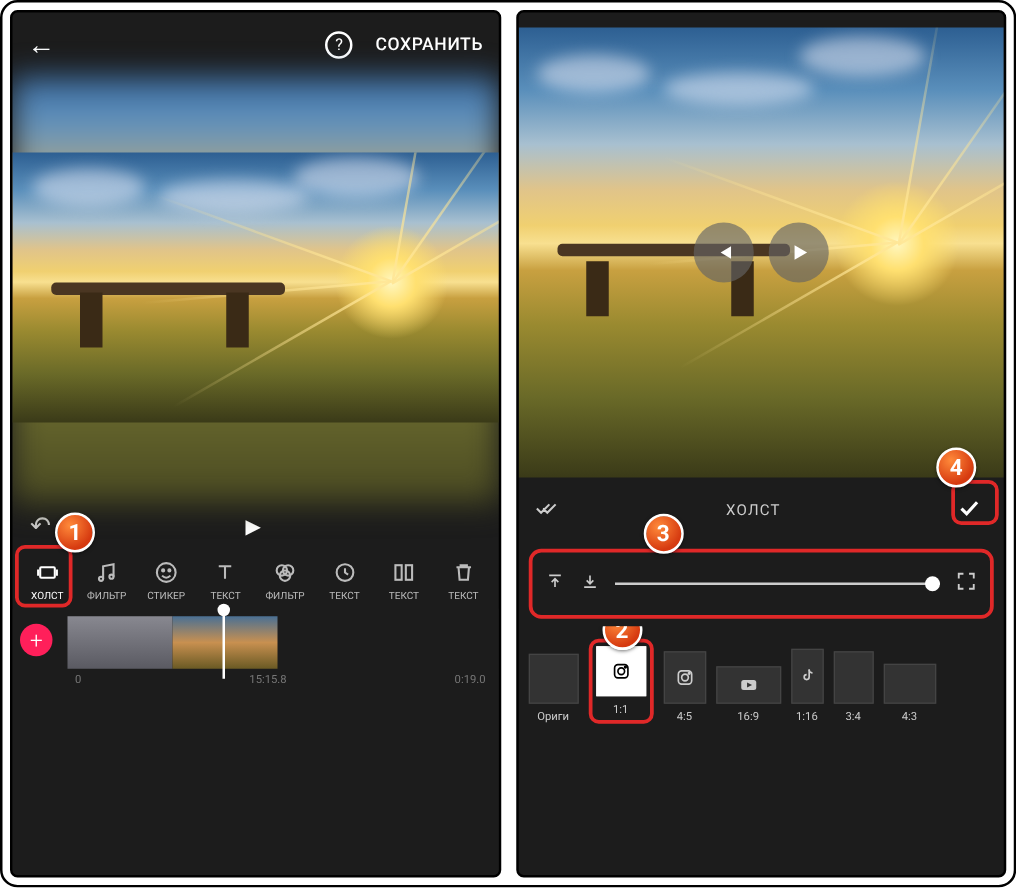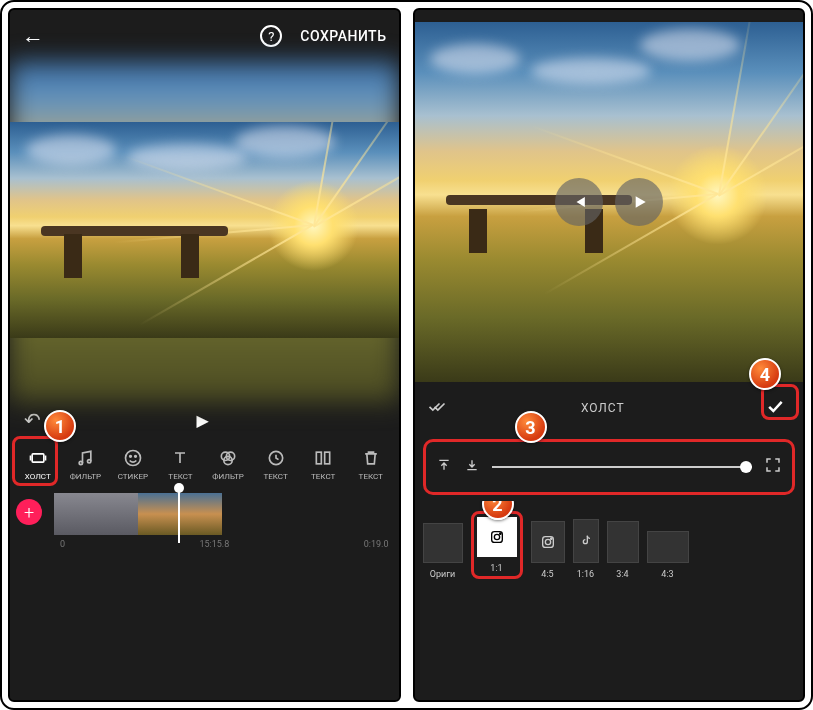--- a/index.html
+++ b/index.html
@@ -495,20 +495,29 @@
           <div class="box" style="width: 34px; height: 42px; color: rgb(204, 204, 204);">
             <svg viewBox="0 0 24 24" fill="none" stroke="currentColor" stroke-width="2">
               <rect x="4" y="4" width="16" height="16" rx="4"></rect>
               <circle cx="12" cy="12" r="4"></circle>
               <circle cx="17" cy="7" r="1" fill="currentColor"></circle>
             </svg>
           </div>
           <span>4:5</span>
         </div>
         <div class="ratio">
+          <div class="box" style="width: 52px; height: 30px; color: rgb(204, 204, 204);">
+            <svg viewBox="0 0 24 24" fill="currentColor">
+              <rect x="3" y="6" width="18" height="12" rx="3"></rect>
+              <path d="M10 9l6 3-6 3z" fill="#333"></path>
+            </svg>
+          </div>
+          <span>16:9</span>
+        </div>
+        <div class="ratio">
           <div class="box" style="width: 26px; height: 44px; color: rgb(204, 204, 204);">
             <svg viewBox="0 0 24 24" fill="currentColor">
               <path d="M14 4v9a3 3 0 11-3-3" stroke="currentColor" stroke-width="2" fill="none"></path>
               <path d="M14 4c0 2 2 4 4 4" stroke="currentColor" stroke-width="2" fill="none"></path>
             </svg>
           </div>
           <span>1:16</span>
         </div>
         <div class="ratio">
           <div class="box" style="width: 32px; height: 42px; color: rgb(204, 204, 204);"></div>

